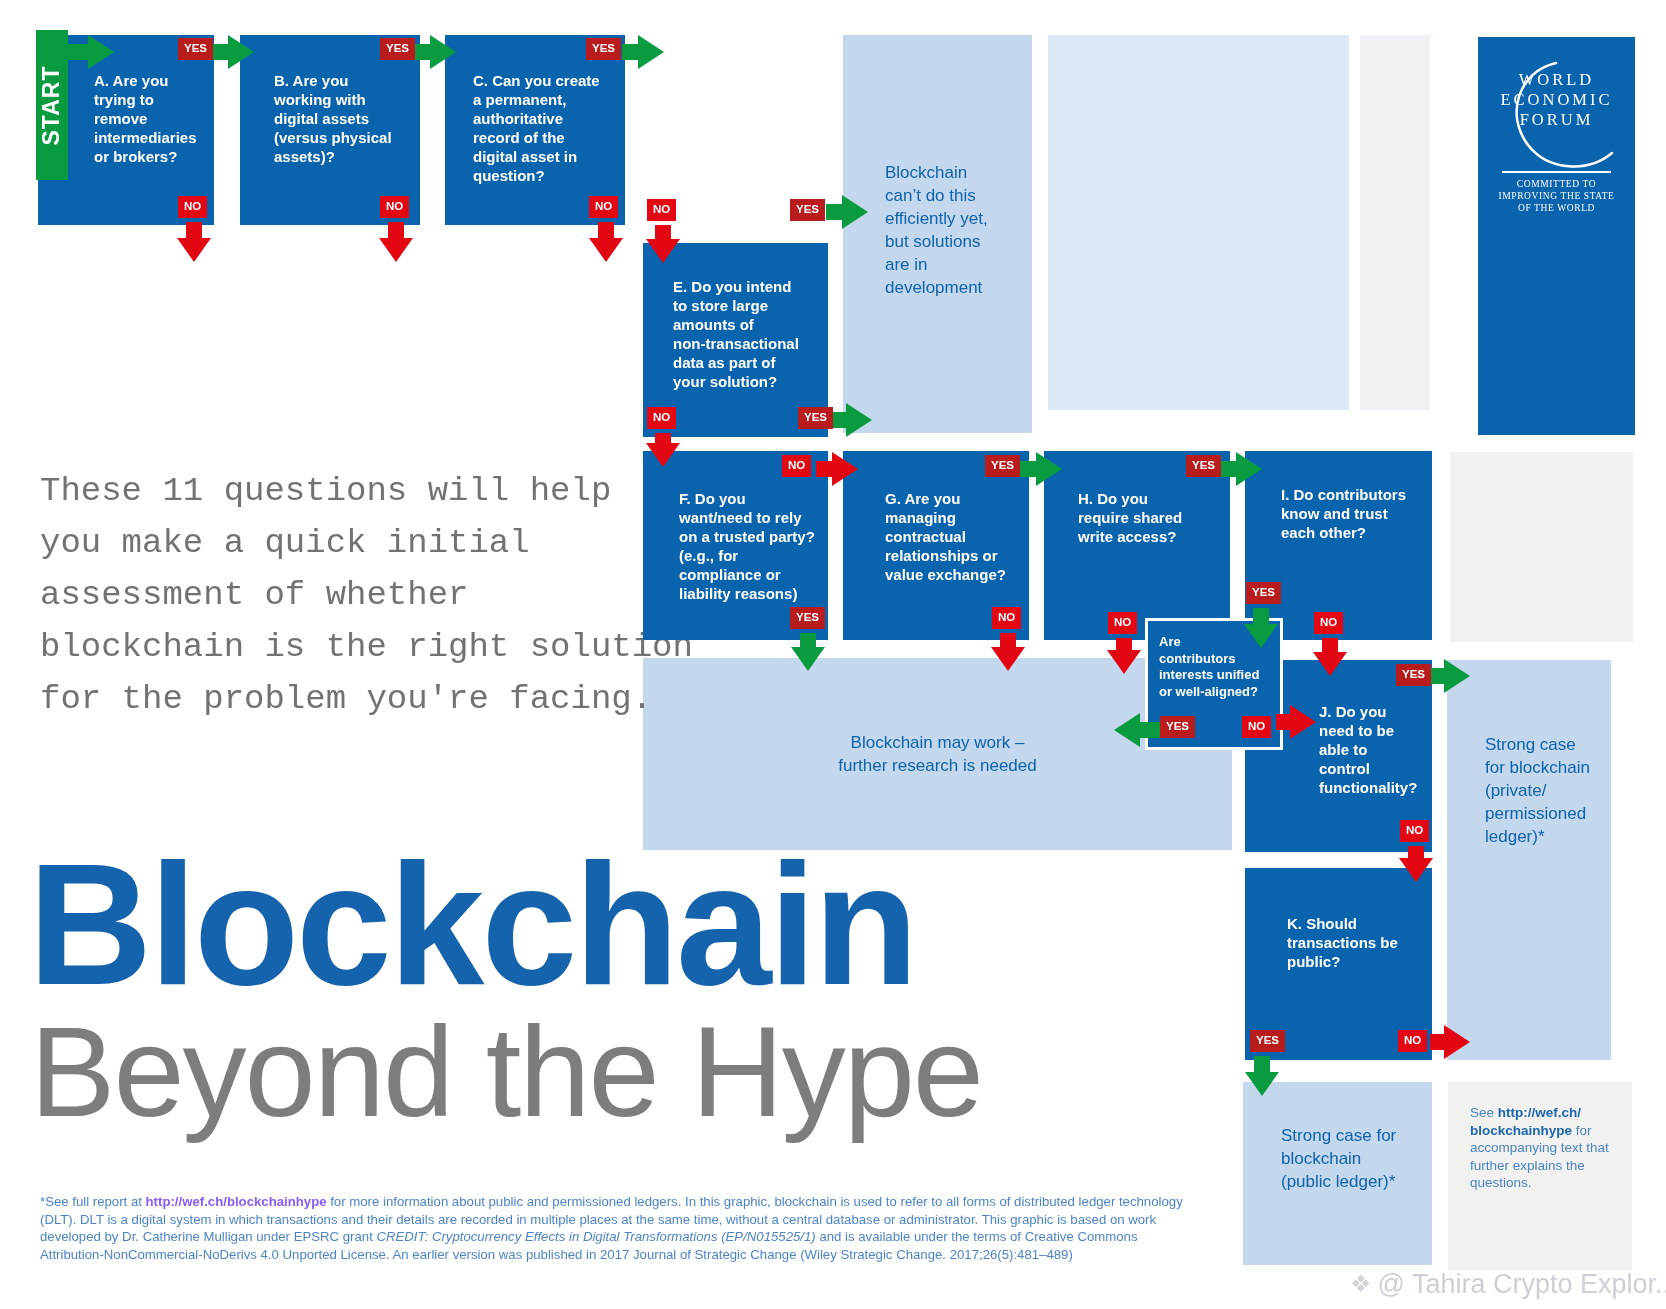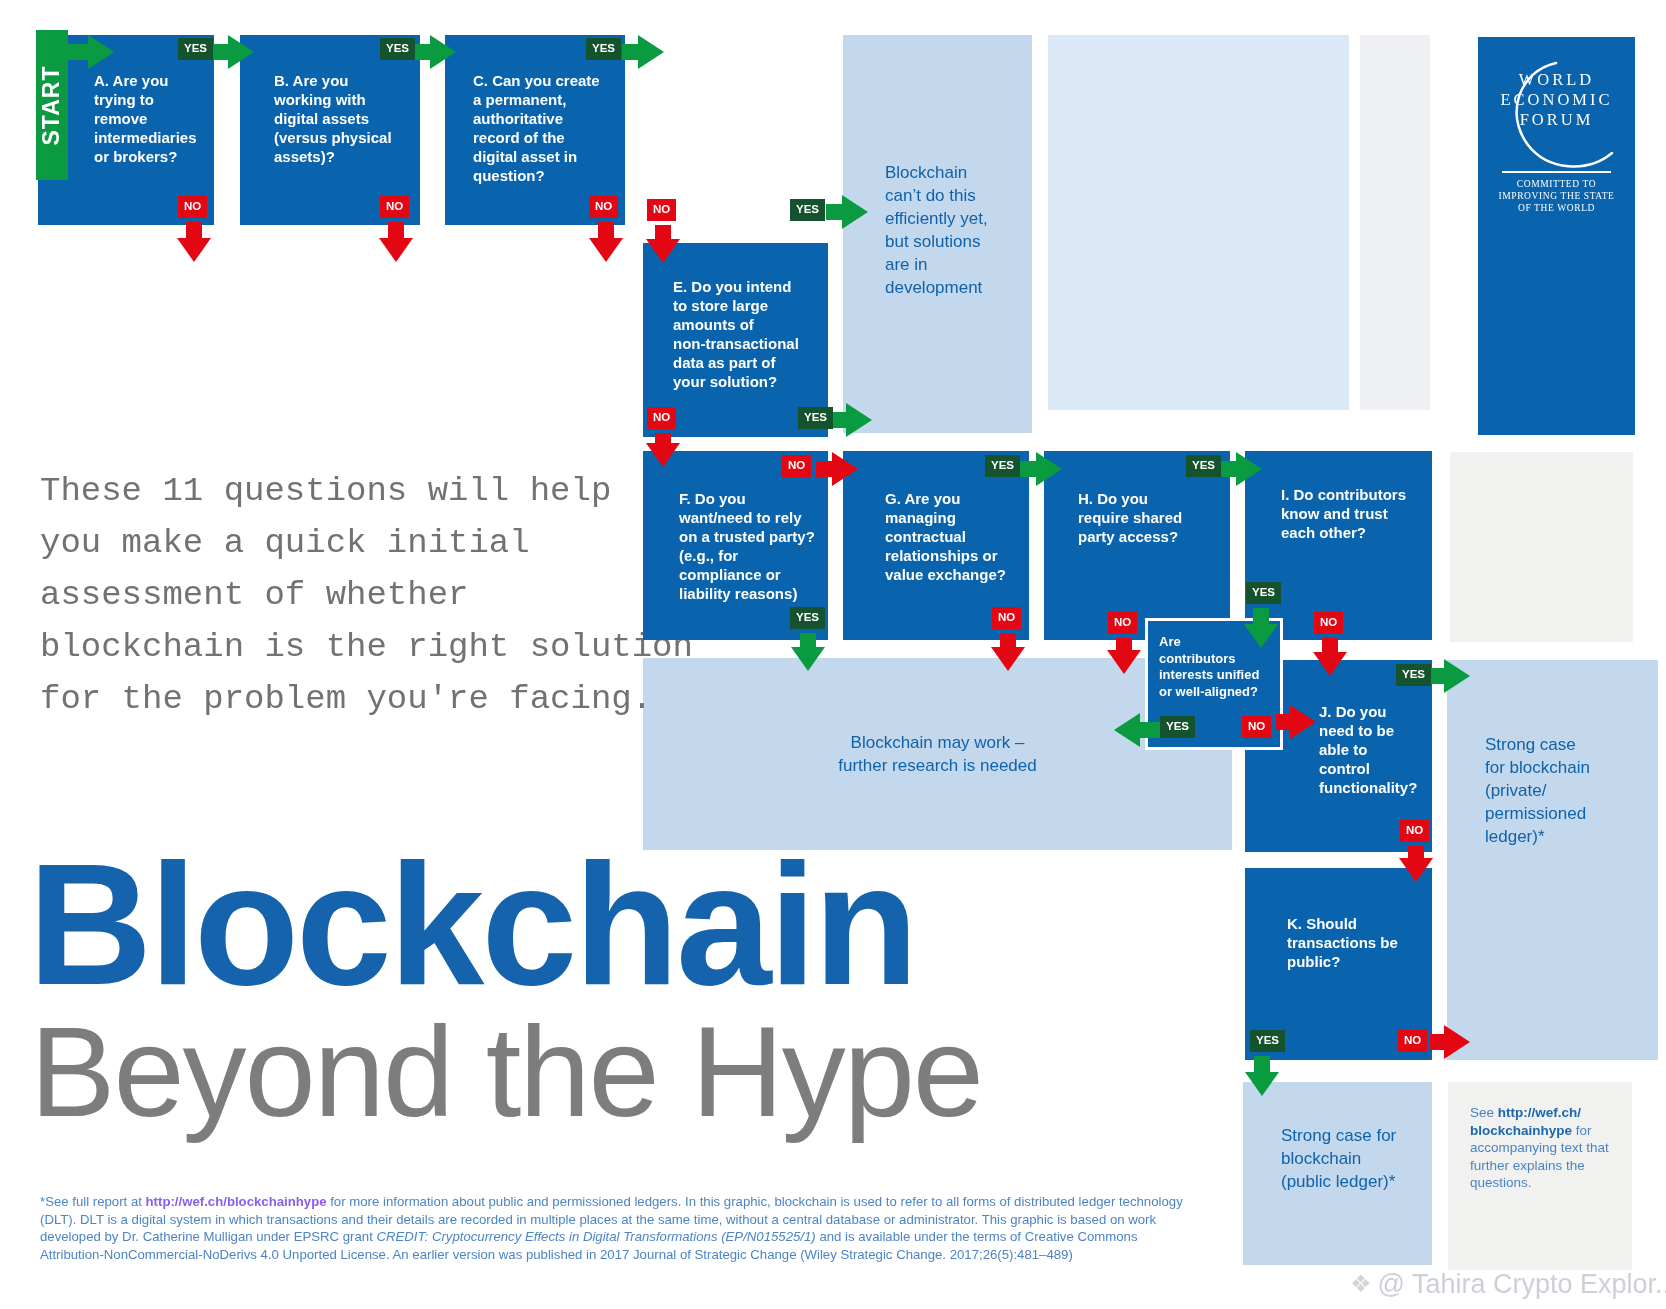--- a/index.html
+++ b/index.html
@@ -5,21 +5,21 @@
   html,body{margin:0;padding:0;background:#ffffff;}
   .canvas{position:relative;width:1666px;height:1309px;background:#fff;overflow:hidden;
           font-family:"Liberation Sans", sans-serif;}
   .panel{position:absolute;z-index:1;}
   .qbox{position:absolute;z-index:10;background:#0a64ad;color:#fff;font-size:15px;
         font-weight:bold;line-height:19px;white-space:pre-line;box-sizing:border-box;}
   .rbox{position:absolute;z-index:2;background:#c3d8ec;color:#1062ab;font-size:17px;
         line-height:23px;white-space:pre-line;box-sizing:border-box;}
   .tag{position:absolute;z-index:30;color:#fff;font-weight:bold;font-size:11.5px;
        line-height:1;padding:5px 6px;}
-  .tag.g{background:#14532d;} .tag.r{background:#e30613;}
+  .tag.g{background:#b91c1c;} .tag.r{background:#e30613;}
   .green{color:#0a9b41;} .red{color:#e30613;}
   .arrow{position:absolute;z-index:26;}
   .arrow.right,.arrow.left{height:16px;background:currentColor;}
   .arrow.down{width:16px;background:currentColor;}
   .arrow::after{content:"";position:absolute;width:0;height:0;}
   .arrow.right::after{left:100%;top:8px;transform:translateY(-50%);
       border-left:26px solid;border-top:17px solid transparent;border-bottom:17px solid transparent;}
   .arrow.left::after{right:100%;top:8px;transform:translateY(-50%);
       border-right:26px solid;border-top:17px solid transparent;border-bottom:17px solid transparent;}
   .arrow.down::after{top:100%;left:8px;transform:translateX(-50%);
@@ -99,21 +99,21 @@
 (e.g., for
 compliance or
 liability reasons)</div>
   <div class="qbox" style="left:843px;top:451px;width:186px;height:189px;padding:38px 8px 0 42px;">G. Are you
 managing
 contractual
 relationships or
 value exchange?</div>
   <div class="qbox" style="left:1044px;top:451px;width:186px;height:189px;padding:38px 8px 0 34px;">H. Do you
 require shared
-party access?</div>
+write access?</div>
   <div class="qbox" style="left:1245px;top:451px;width:187px;height:189px;padding:34px 8px 0 36px;">I. Do contributors
 know and trust
 each other?</div>
   <div class="qbox" style="left:1245px;top:660px;width:187px;height:192px;padding:42px 6px 0 74px;">J. Do you
 need to be
 able to
 control
 functionality?</div>
   <div class="qbox" style="left:1245px;top:868px;width:187px;height:192px;padding:46px 8px 0 42px;">K. Should
 transactions be
@@ -125,21 +125,21 @@
 or well-aligned?</div>
 
   <div class="rbox" style="left:843px;top:35px;width:189px;height:398px;padding:126px 12px 0 42px;">Blockchain
 can’t do this
 efficiently yet,
 but solutions
 are in
 development</div>
   <div class="rbox" style="left:643px;top:658px;width:589px;height:192px;display:flex;align-items:center;justify-content:center;text-align:center;">Blockchain may work –
 further research is needed</div>
-  <div class="rbox" style="left:1447px;top:660px;width:211px;height:400px;padding:73px 8px 0 38px;">Strong case
+  <div class="rbox" style="left:1447px;top:660px;width:164px;height:400px;padding:73px 8px 0 38px;">Strong case
 for blockchain
 (private/
 permissioned
 ledger)*</div>
   <div class="rbox" style="left:1243px;top:1082px;width:189px;height:183px;padding:42px 8px 0 38px;">Strong case for
 blockchain
 (public ledger)*</div>
 
   <div class="wefbox">
     <svg style="position:absolute;left:8px;top:24px;" width="140" height="115" viewBox="0 0 140 115">

